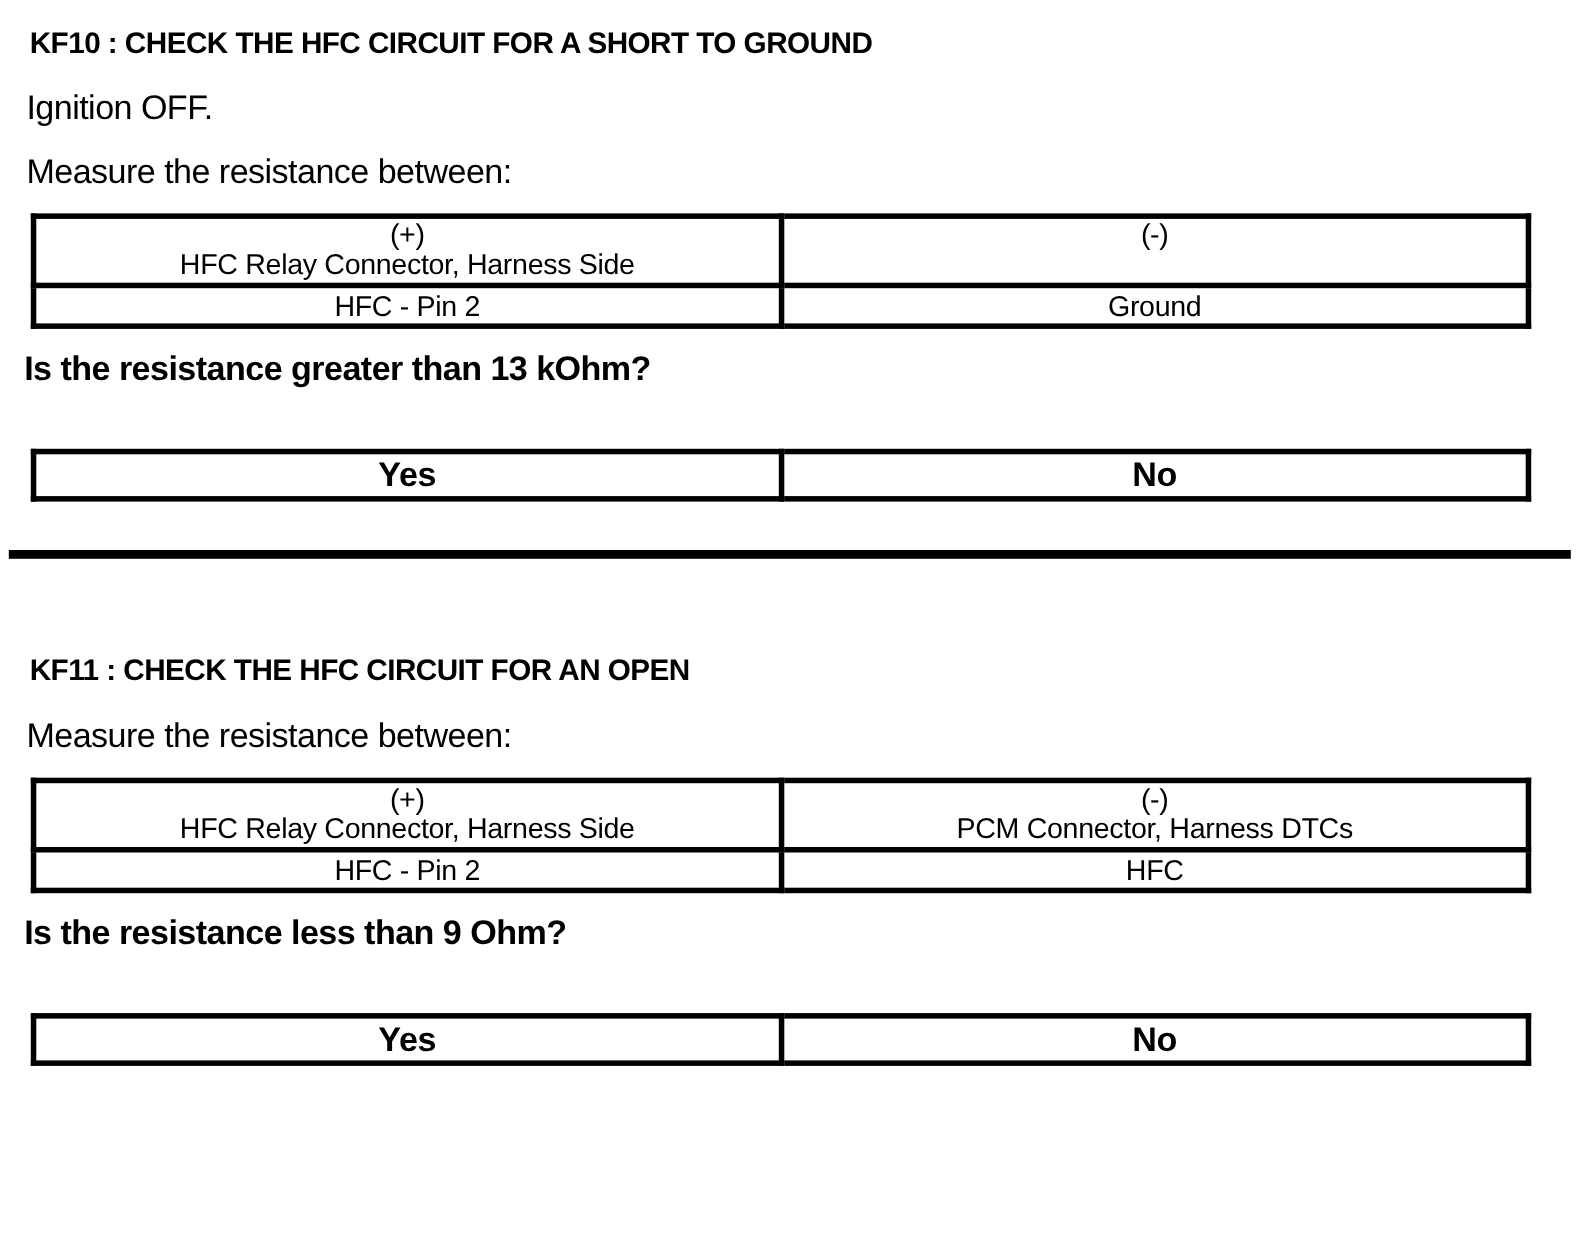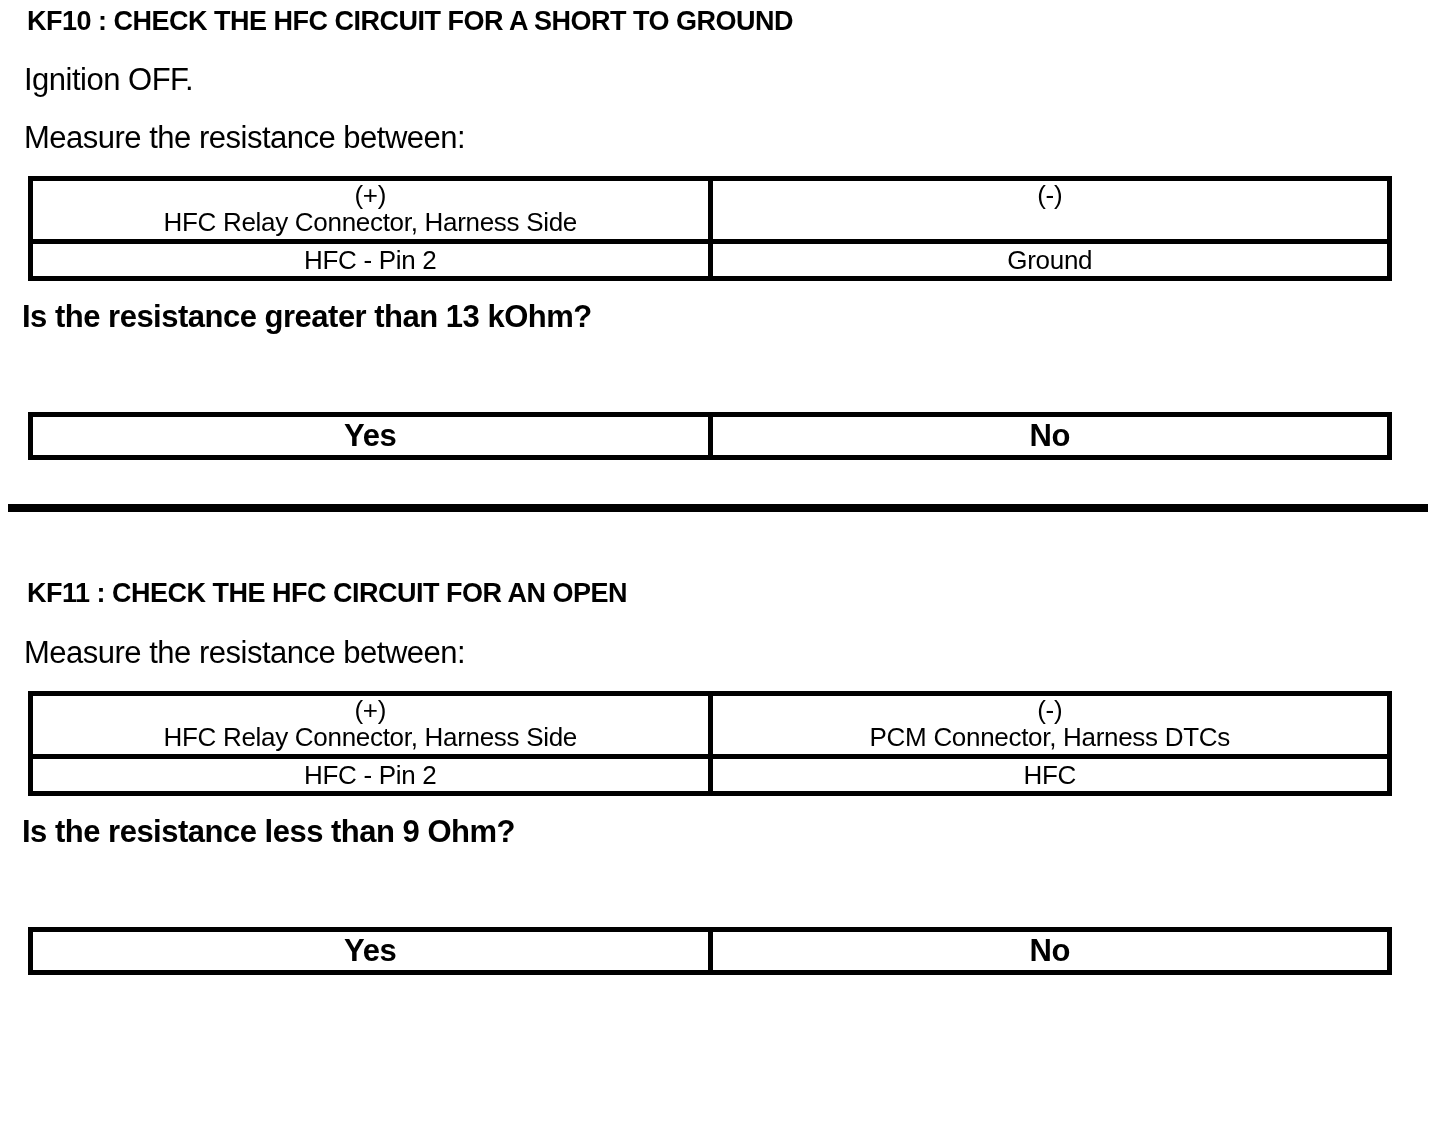--- a/index.html
+++ b/index.html
@@ -7,21 +7,21 @@
     position: relative;
     width: 1440px;
     height: 1138px;
     background: #ffffff;
     color: #000000;
     font-family: "Liberation Sans", sans-serif;
     overflow: hidden;
   }
   .step-title {
     margin: 0 0 0 27px;
-    padding-top: 8px;
+    padding-top: 26px;
     font-size: 27px;
     font-weight: bold;
     letter-spacing: -0.5px;
     line-height: 27px;
   }
   .body-line {
     margin: 29px 0 0 24px;
     font-size: 31px;
     line-height: 31px;
     letter-spacing: -0.5px;
@@ -46,21 +46,21 @@
     width: 50%;
     text-align: center;
     font-weight: normal;
     font-size: 26px;
     line-height: 27px;
     padding: 1px 4px;
     letter-spacing: -0.3px;
   }
   .measure-table th { height: 56px; vertical-align: top; }
   .measure-table td { height: 30px; }
-  .decision-table { margin-top: 80px; }
+  .decision-table { margin-top: 58px; }
   .decision-table th, .decision-table td {
     border: 5px solid #000;
     width: 50%;
     font-size: 31px;
     letter-spacing: -0.3px;
     padding: 2px 2px;
   }
   .decision-table th {
     font-weight: bold;
     text-align: center;
@@ -79,21 +79,21 @@
     height: 72px;
     line-height: 36px;
   }
   .divider {
     border: none;
     height: 8px;
     background: #000;
     margin: 44px 12px 0 8px;
     width: 1420px;
   }
-  .kf11-title { margin-top: 0; padding-top: 68px; }
+  .kf11-title { margin-top: 0; padding-top: 88px; }
   .kf11-measure { margin-top: 30px; }
 </style>
 </head>
 <body>
 
 <div class="page">
 
   <section>
     <h1 class="step-title">KF10 : CHECK THE HFC CIRCUIT FOR A SHORT TO GROUND</h1>
 

